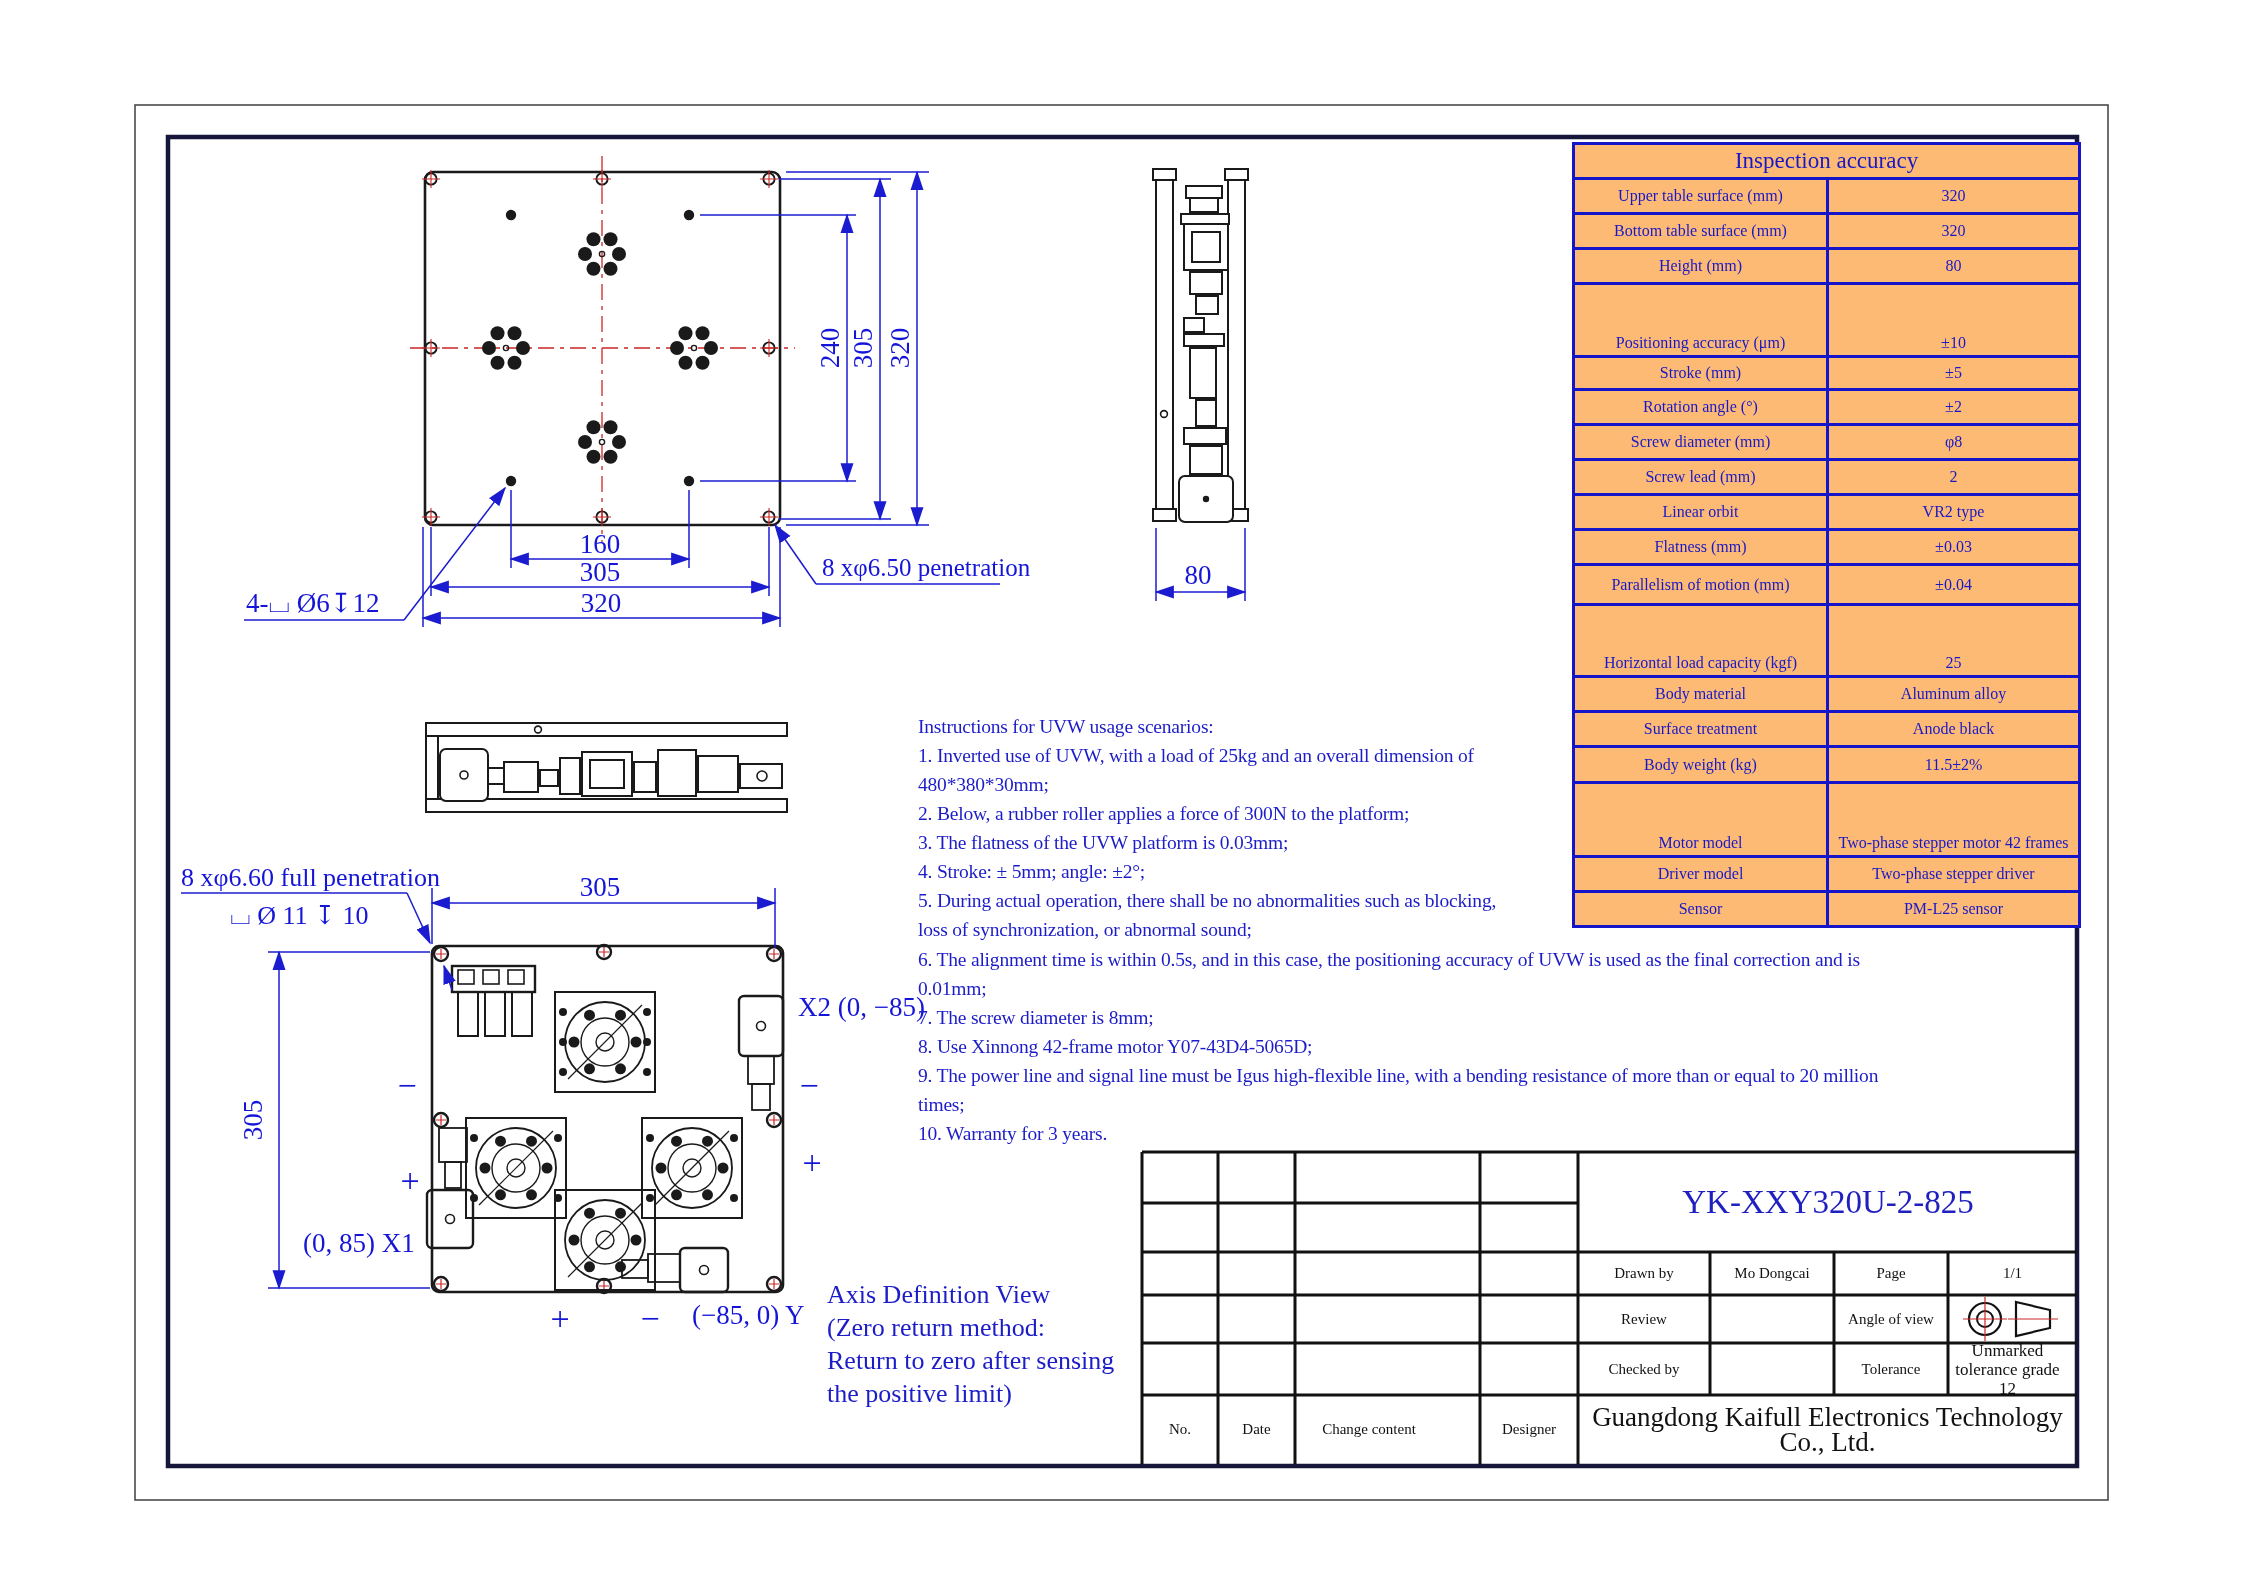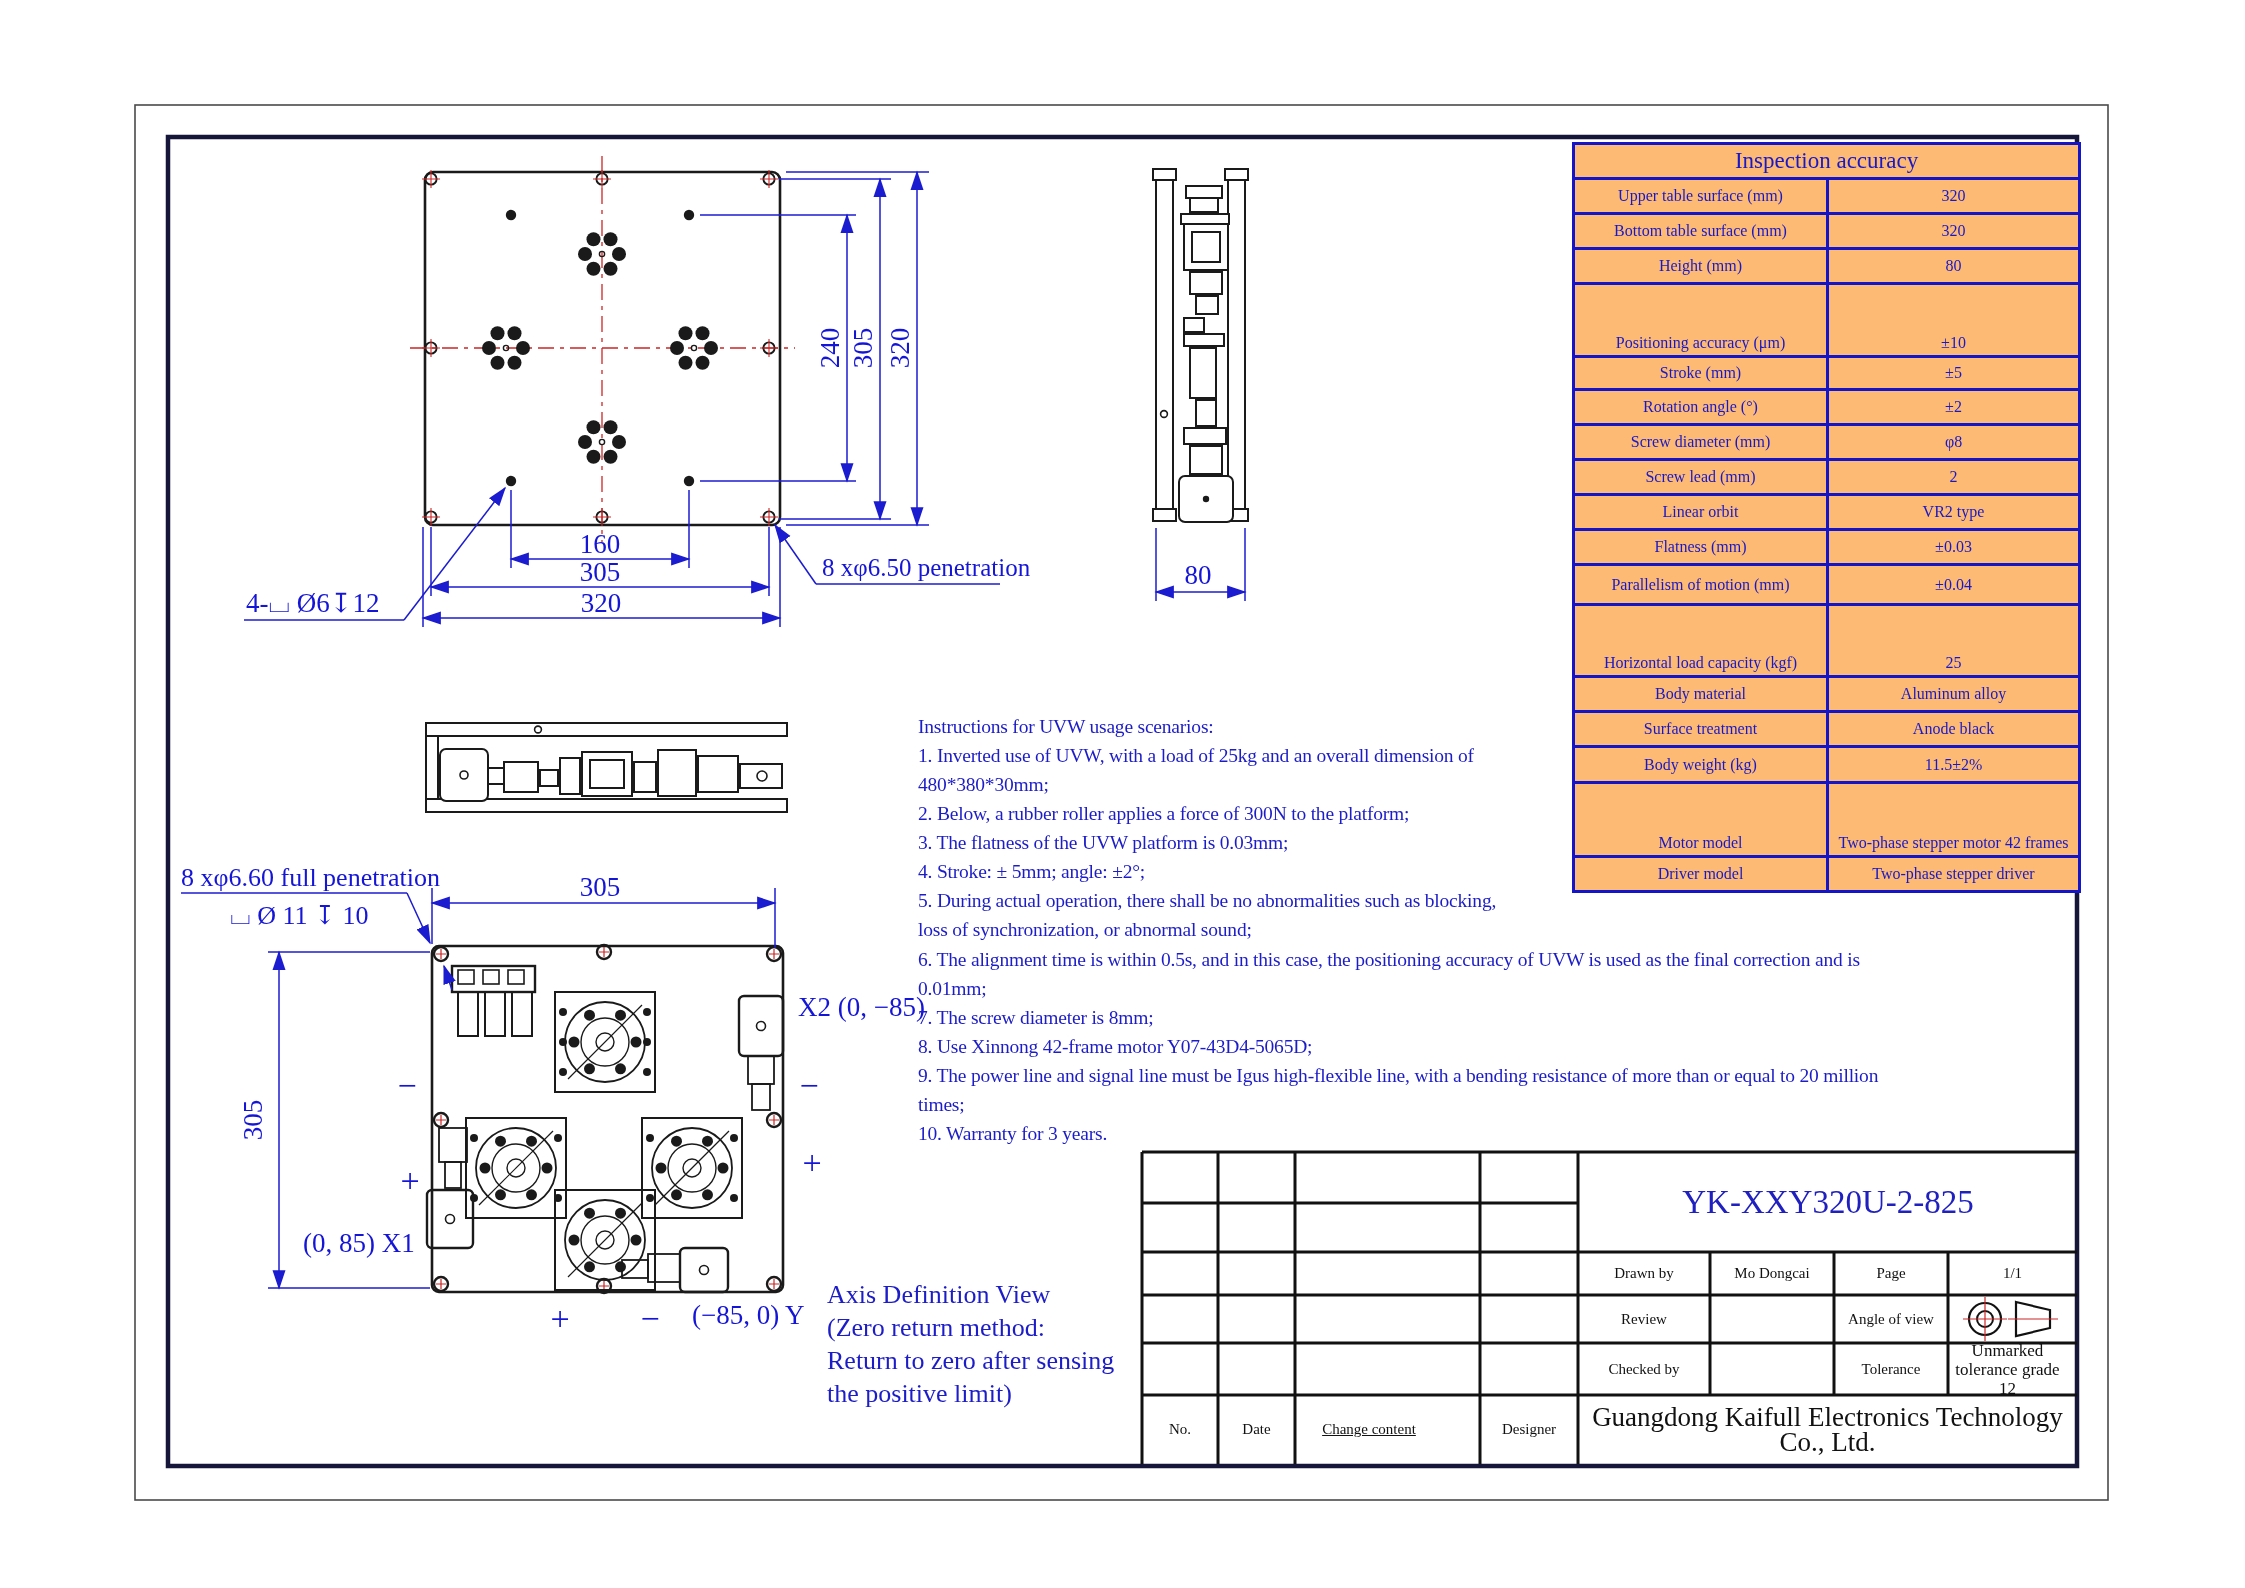--- a/index.html
+++ b/index.html
@@ -454,20 +454,24 @@
           <td>11.5±2%</td>
         </tr>
     <tr class="r74 vb">
           <td>Motor model</td>
           <td>Two-phase stepper motor 42 frames</td>
         </tr>
     <tr class="r35">
           <td>Driver model</td>
           <td>Two-phase stepper driver</td>
         </tr>
+    <tr class="r35">
+          <td>Sensor</td>
+          <td>PM-L25 sensor</td>
+        </tr>
   </tbody>
     </table>
 
   <div class="instr" style="left:918px;top:712px;">
     <div>Instructions for UVW usage scenarios:</div>
     <div>1. Inverted use of UVW, with a load of 25kg and an overall dimension of</div>
     <div>480*380*30mm;</div>
     <div>2. Below, a rubber roller applies a force of 300N to the platform;</div>
     <div>3. The flatness of the UVW platform is 0.03mm;</div>
     <div>4. Stroke: ± 5mm; angle: ±2°;</div>
@@ -497,16 +501,16 @@
   <div class="tbt" style="left:1837px;top:1255px;width:108px;height:37px;">Page</div>
   <div class="tbt" style="left:1951px;top:1255px;width:123px;height:37px;">1/1</div>
   <div class="tbt" style="left:1581px;top:1298px;width:126px;height:42px;">Review</div>
   <div class="tbt" style="left:1837px;top:1298px;width:108px;height:42px;">Angle of view</div>
   <div class="tbt" style="left:1581px;top:1346px;width:126px;height:46px;">Checked by</div>
   <div class="tbt" style="left:1837px;top:1346px;width:108px;height:46px;">Tolerance</div>
   <div class="tbt small" style="left:1946px;top:1346px;width:123px;height:46px;">Unmarked tolerance grade 12</div>
   <div class="tbt company" style="left:1581px;top:1398px;width:493px;height:63px;">Guangdong Kaifull Electronics Technology Co., Ltd.</div>
   <div class="tbt" style="left:1144px;top:1398px;width:72px;height:63px;">No.</div>
   <div class="tbt" style="left:1220px;top:1398px;width:73px;height:63px;">Date</div>
-  <div class="tbt" style="left:1297px;top:1398px;width:144px;height:63px;text-decoration:underline;">Change content</div>
+  <div class="tbt" style="left:1297px;top:1398px;width:144px;height:63px;">Change content</div>
   <div class="tbt" style="left:1482px;top:1398px;width:94px;height:63px;">Designer</div>
 
 </div>
 
 </body></html>

